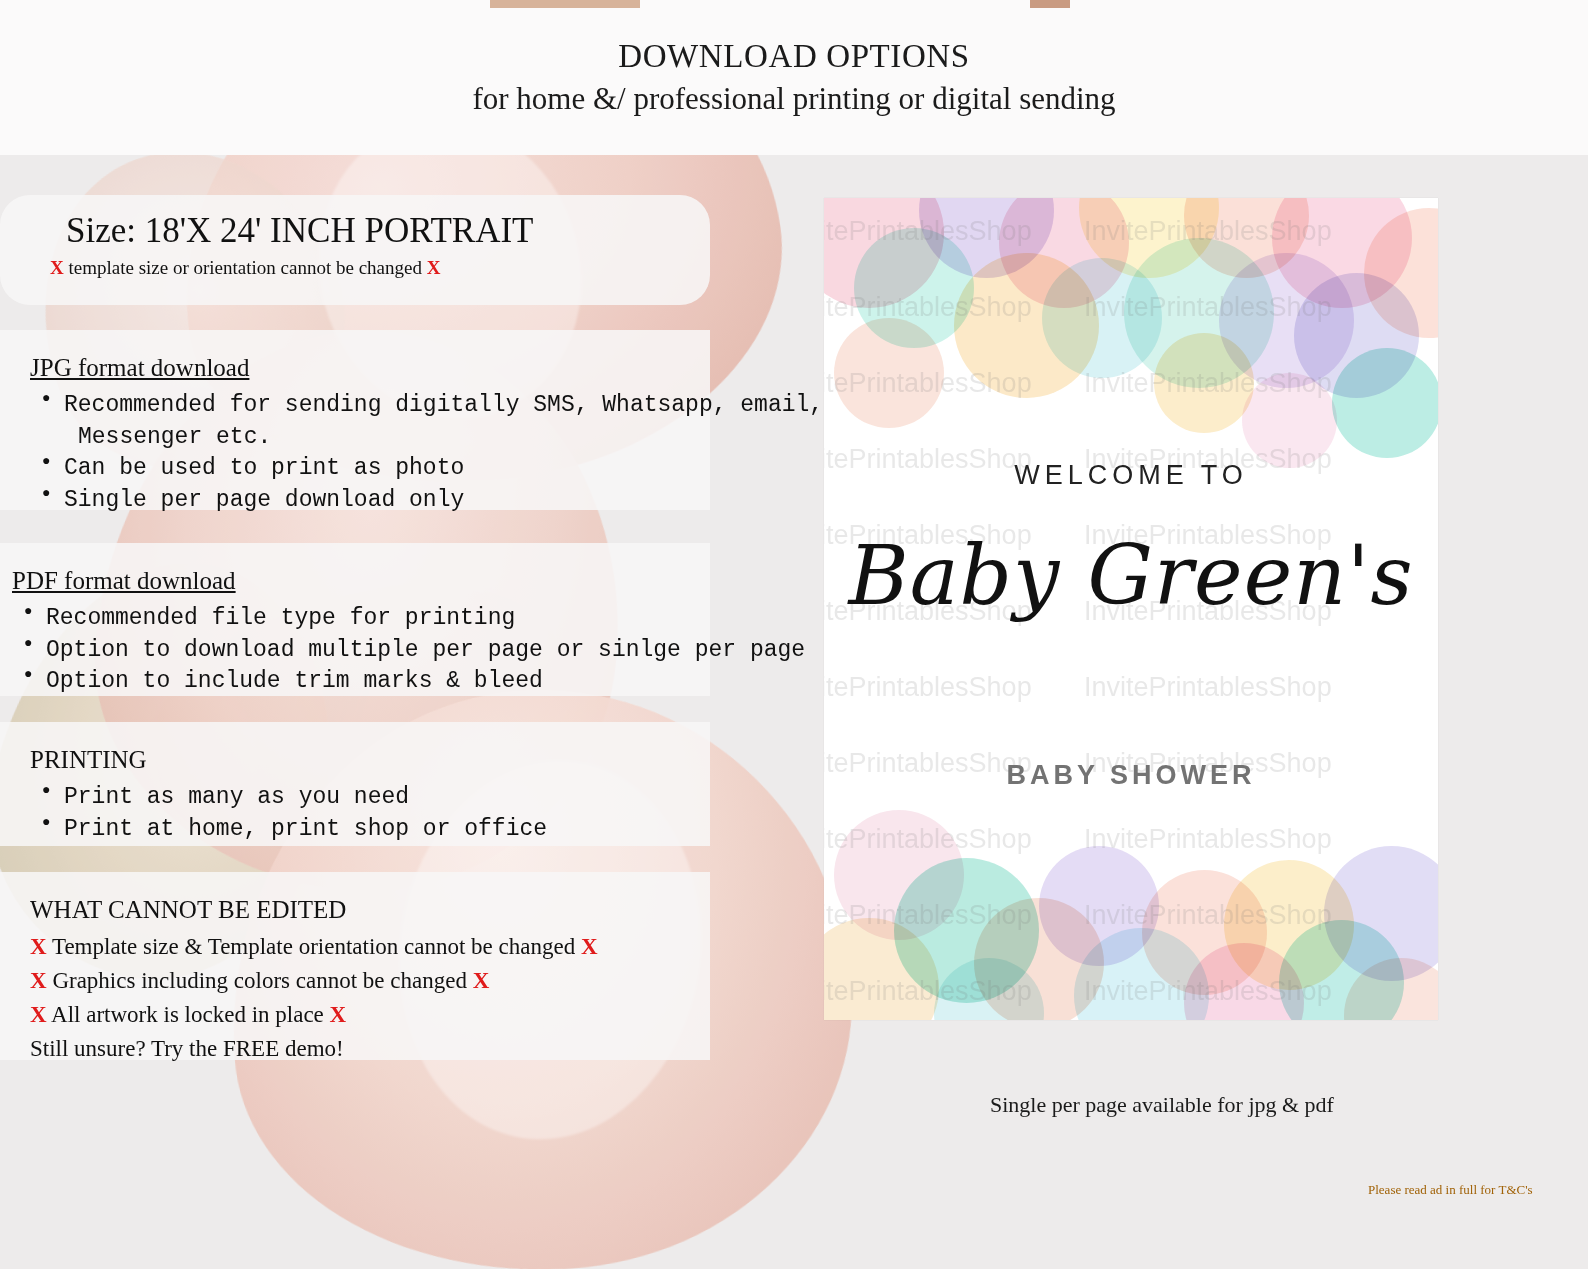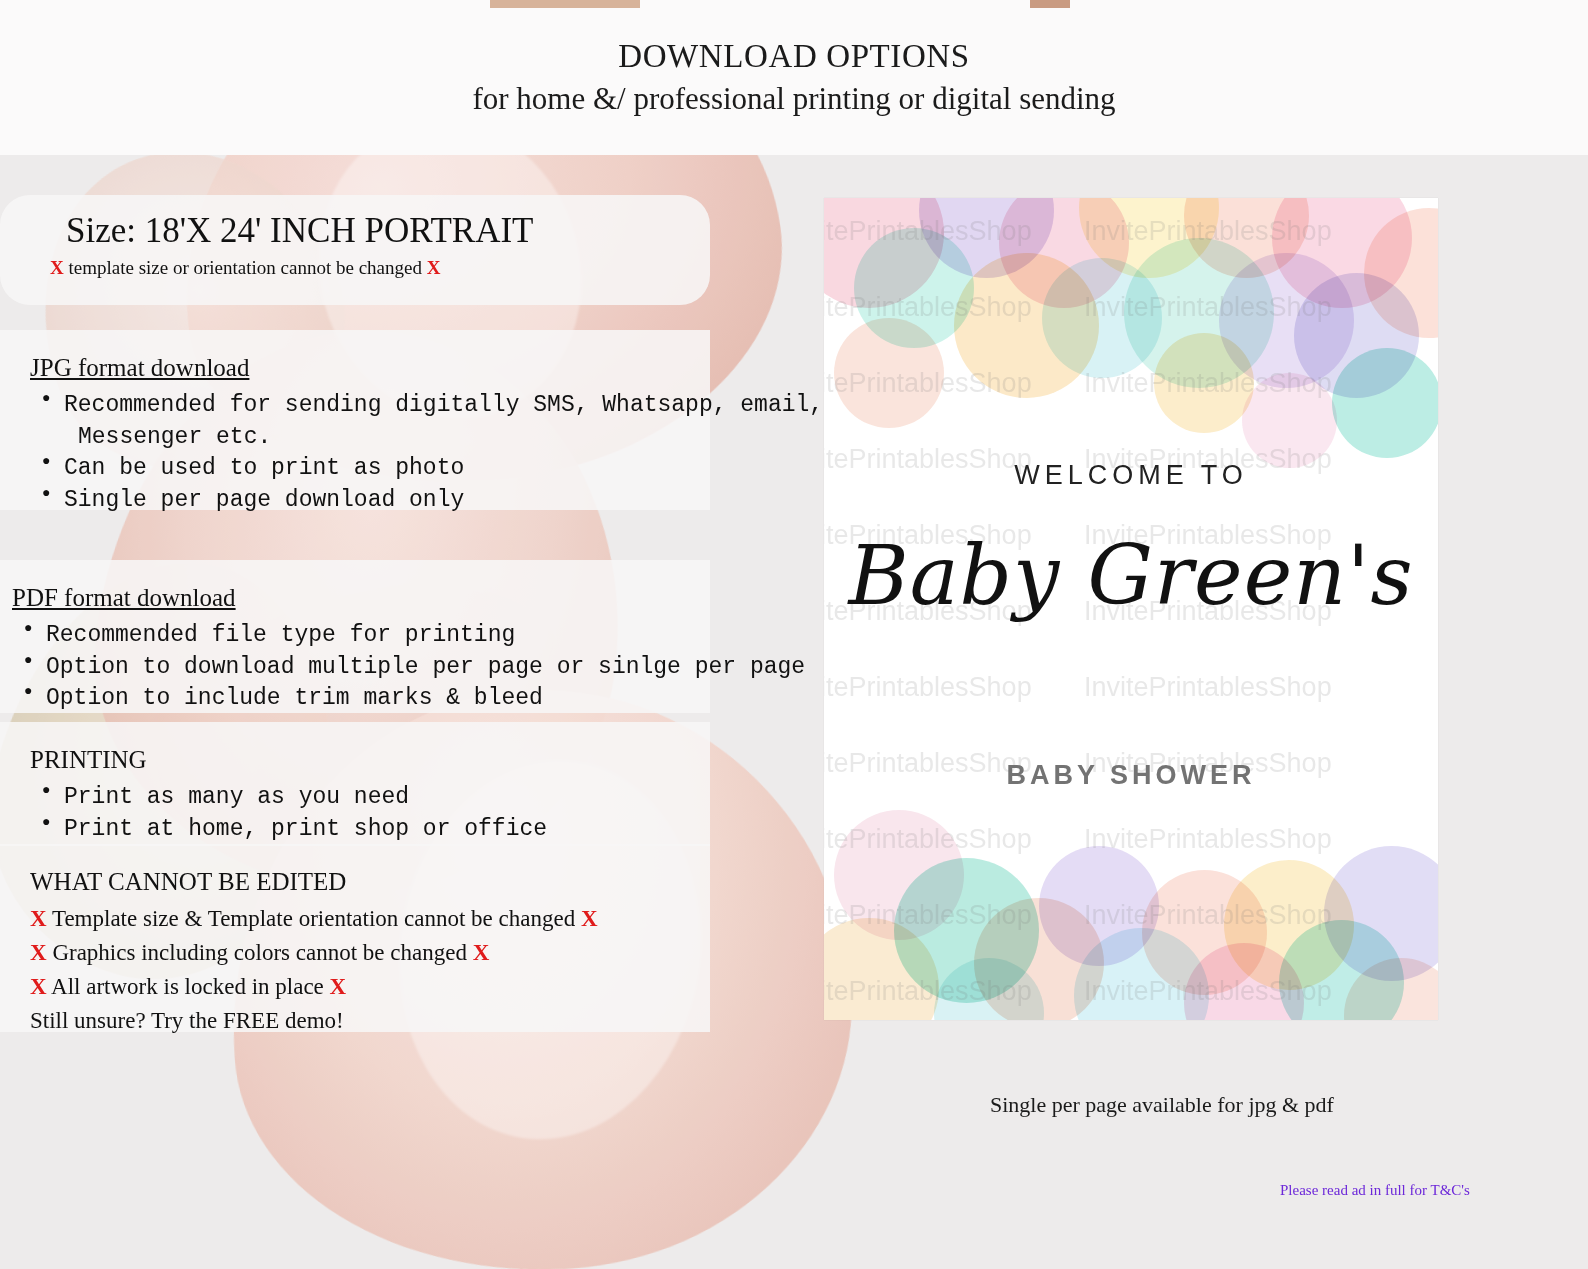--- a/index.html
+++ b/index.html
@@ -111,23 +111,23 @@
   
   .panel {
     position: absolute;
     background: rgba(247,246,246,0.88);
     z-index: 4;
     padding: 16px 30px 18px 30px;
     box-sizing: border-box;
   }
   .panel-size { left: 0; top: 195px; width: 710px; height: 110px; border-radius: 30px; }
   .panel-jpg  { left: 0; top: 330px; width: 710px; height: 180px; }
-  .panel-pdf  { left: 0; top: 560px; width: 710px; height: 153px; padding-left: 12px; }
+  .panel-pdf  { left: 0; top: 543px; width: 710px; height: 153px; padding-left: 12px; }
   .panel-print{ left: 0; top: 722px; width: 710px; height: 124px; }
-  .panel-edit { left: 0; top: 844px; width: 710px; height: 188px; }
+  .panel-edit { left: 0; top: 872px; width: 710px; height: 188px; }
 
   .size-title {
     font-size: 35px;
     color: #111;
     margin: 0 0 6px 36px;
     font-family: "Liberation Serif", serif;
     white-space: nowrap;
   }
   .size-note {
     font-size: 19px;
@@ -239,23 +239,23 @@
   
   .note-single {
     position: absolute;
     left: 990px; top: 1092px;
     font-size: 22px;
     color: #1b1b1b;
     z-index: 5;
   }
   .note-tc {
     position: absolute;
-    left: 1280px; top: 1182px;
-    font-size: 15px;
-    color: #6d28d9;
+    left: 1368px; top: 1182px;
+    font-size: 13px;
+    color: #a16207;
     z-index: 5;
   }
 </style>
 </head>
 <body>
 
 <div class="bg-wrap">
   <div class="bg-petal petal-1"></div>
   <div class="bg-petal petal-5"></div>
   <div class="stem"></div>

